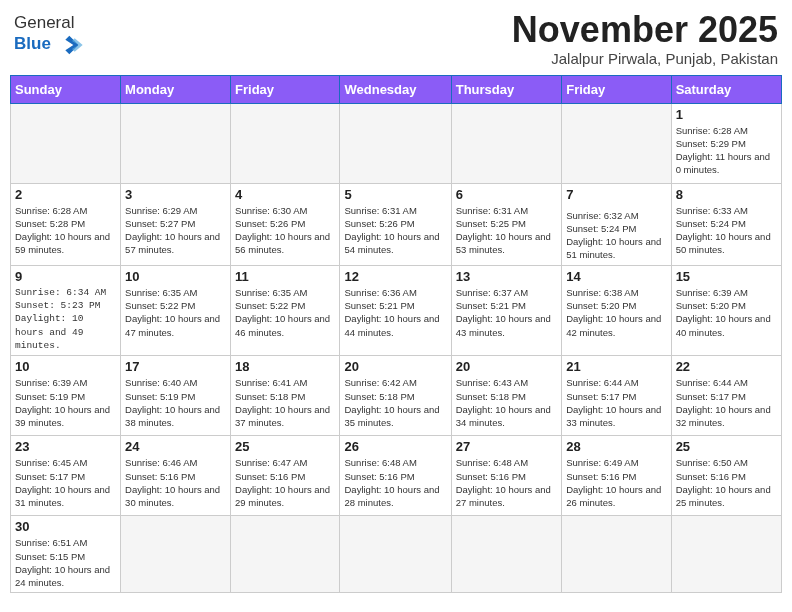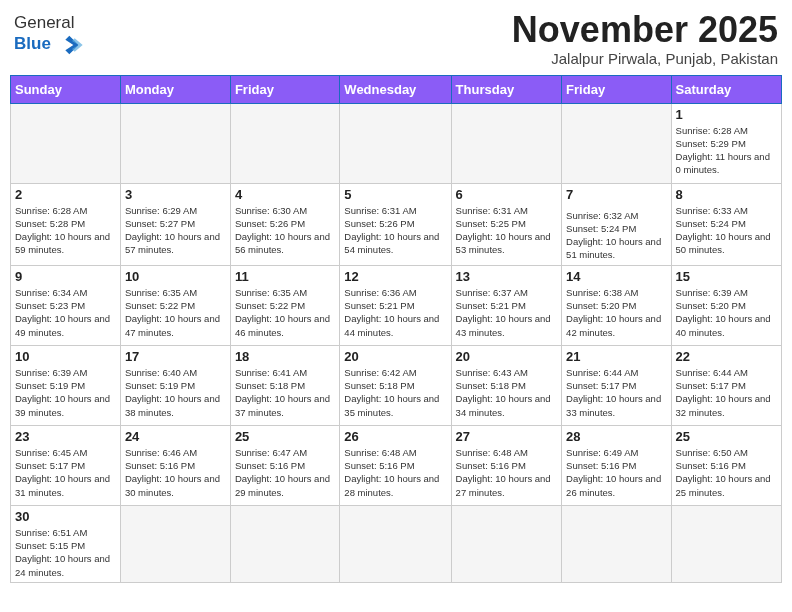--- a/index.html
+++ b/index.html
@@ -177,21 +177,21 @@
         <td>
           <span class="day-num">8</span>
           <div class="day-info" style="white-space: pre-line;">Sunrise: 6:33 AM
 Sunset: 5:24 PM
 Daylight: 10 hours and 50 minutes.</div>
         </td>
       </tr>
       <tr>
         <td>
           <span class="day-num">9</span>
-          <div class="day-info" style="white-space: pre-line;">Sunrise: 6:34 AM
+          <div class="day-info" style="white-space: pre-line; font-family: Liberation Mono, monospace;">Sunrise: 6:34 AM
 Sunset: 5:23 PM
 Daylight: 10 hours and 49 minutes.</div>
         </td>
         <td>
           <span class="day-num">10</span>
           <div class="day-info" style="white-space: pre-line;">Sunrise: 6:35 AM
 Sunset: 5:22 PM
 Daylight: 10 hours and 47 minutes.</div>
         </td>
         <td>

